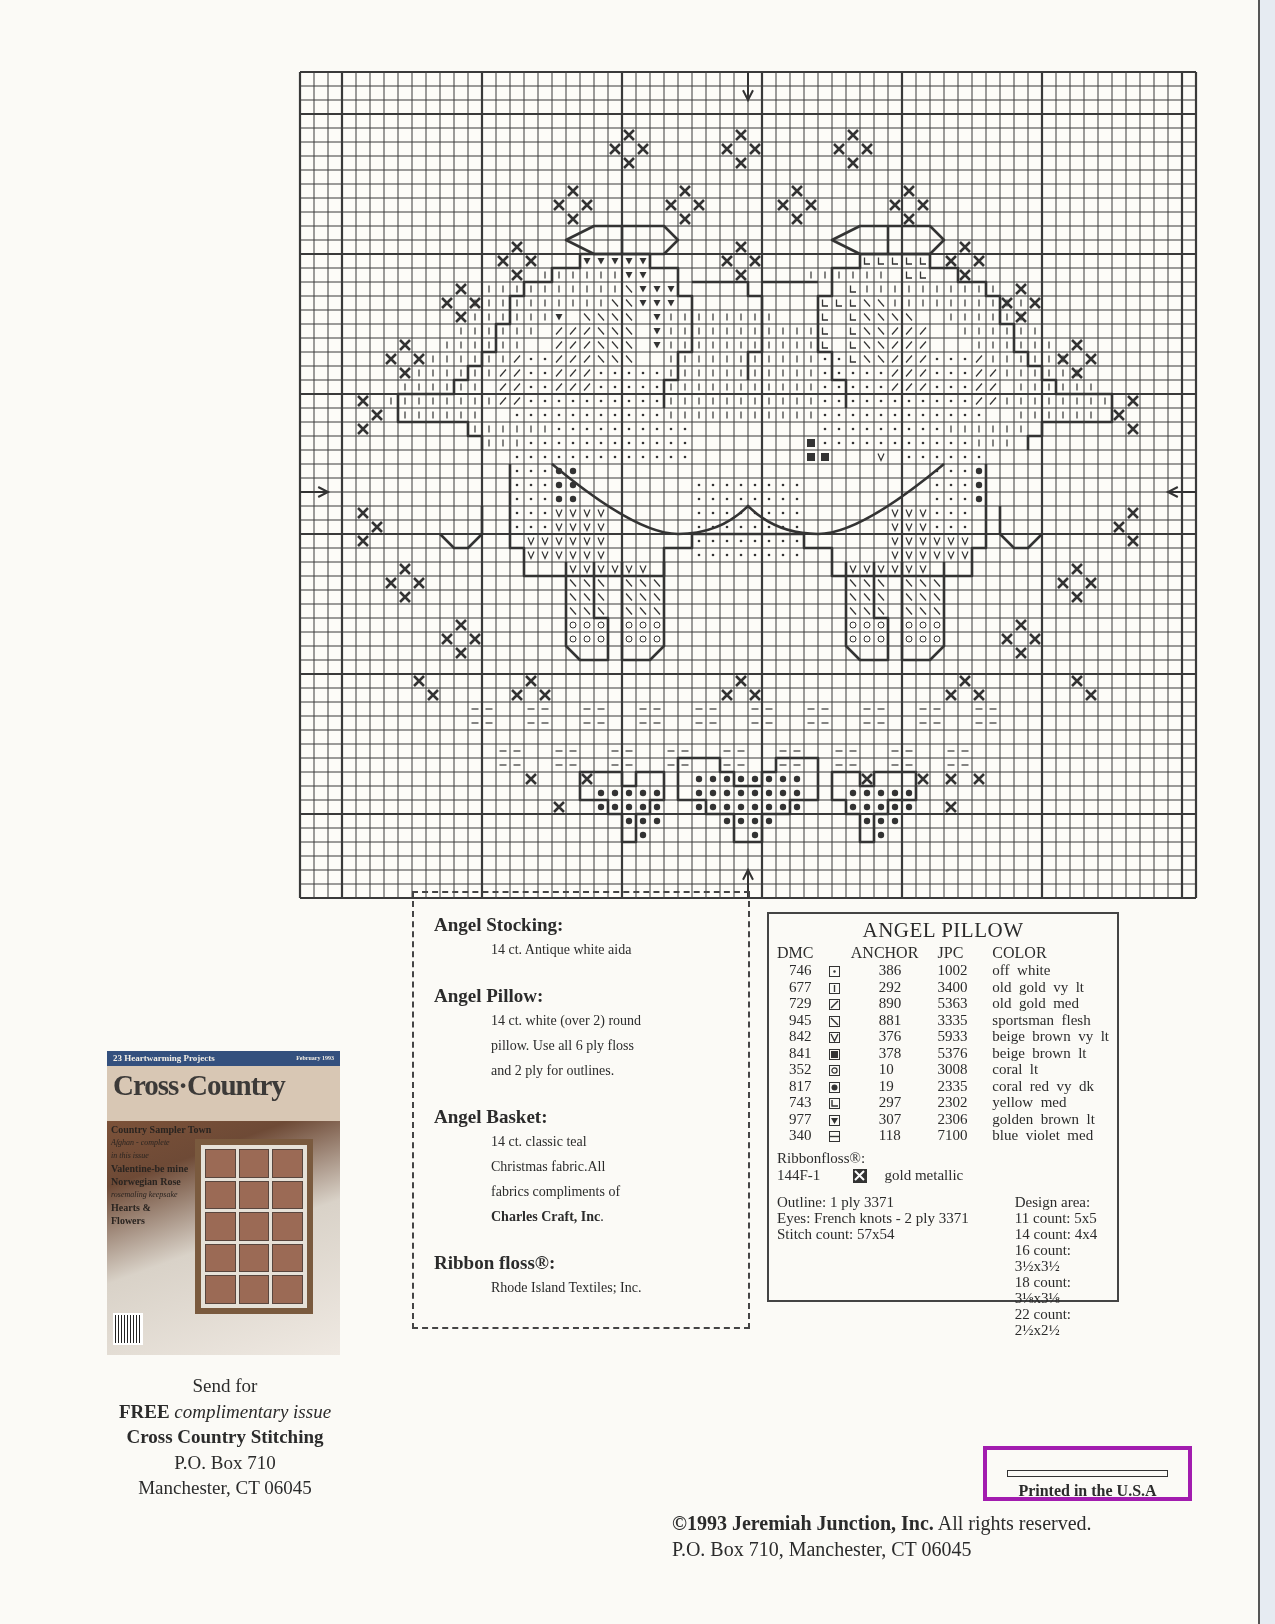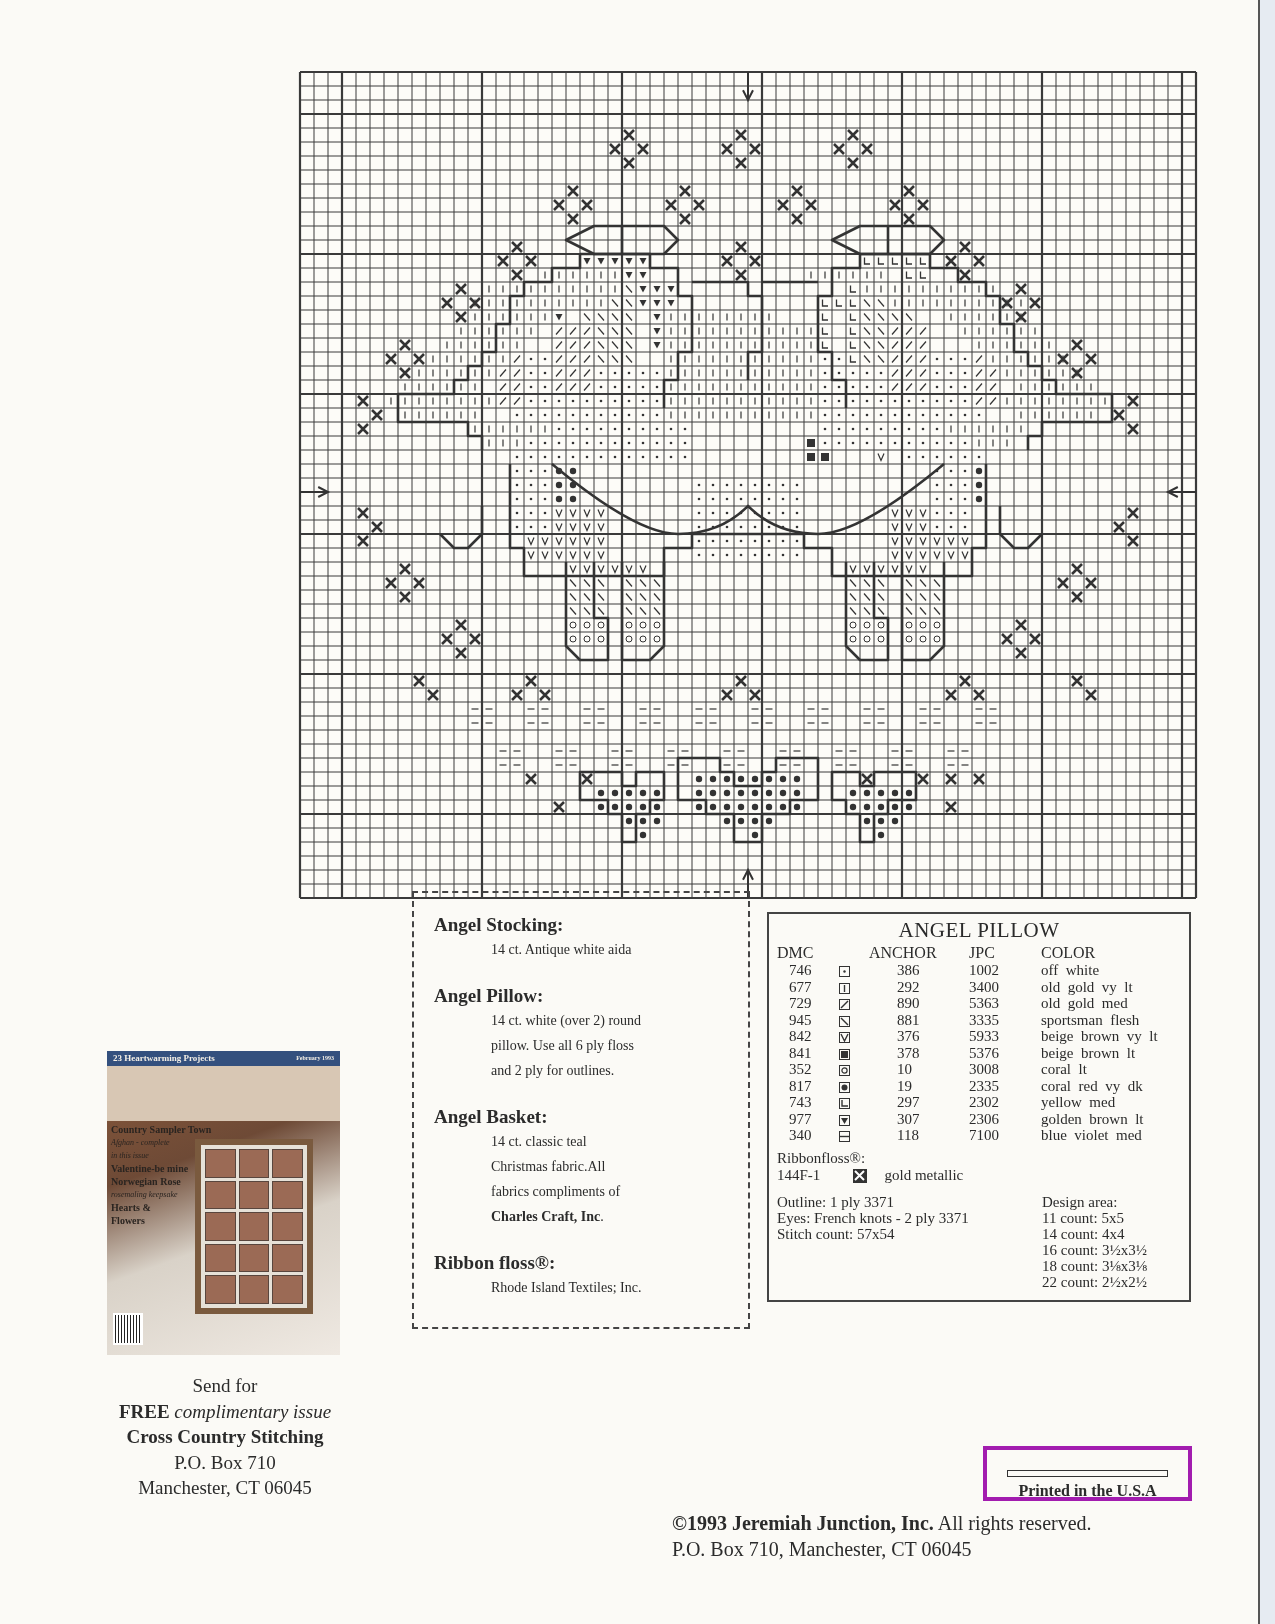--- a/index.html
+++ b/index.html
@@ -4,21 +4,21 @@
 <style>
   html,body{margin:0;padding:0;}
   body{width:1275px;height:1624px;background:#fbfaf6;position:relative;overflow:hidden;font-family:"Liberation Serif","DejaVu Serif",serif;color:#2b2b2b;}
   .page-edge{position:absolute;left:1258px;top:0;width:17px;height:1624px;background:#e6ebf2;border-left:2px solid #555;}
   #chart{position:absolute;left:298px;top:70px;}
   .materials{position:absolute;left:412px;top:891px;width:338px;height:438px;border:2px dashed #444;box-sizing:border-box;padding:20px 18px 0 20px;}
   .mat-item{margin-bottom:22px;}
   .mat-title{font-weight:bold;font-size:19px;line-height:24px;}
   .mat-body{font-size:14px;line-height:25px;padding-left:57px;}
   .mat-body b{font-weight:bold;}
-  .key{position:absolute;left:767px;top:912px;width:424px;height:390px;border:2px solid #444;box-sizing:border-box;padding:0 8px;font-size:15px;}
+  .key{position:absolute;left:767px;top:912px;width:352px;height:390px;border:2px solid #444;box-sizing:border-box;padding:0 8px;font-size:15px;}
   .key-title{text-align:center;font-size:21px;line-height:28px;margin-top:2px;letter-spacing:0.5px;}
   .key table{border-collapse:collapse;font-size:15px;}
   .key td,.key th{padding:0;line-height:16.5px;font-weight:normal;text-align:left;white-space:nowrap;}
   .key th{font-size:16px;line-height:18px;}
   .sym{display:inline-block;width:11px;height:11px;border:1.5px solid #333;position:relative;vertical-align:middle;box-sizing:border-box;}
   .key-ribbon{margin-top:6px;line-height:17px;}
   .key-foot{display:flex;margin-top:10px;line-height:16px;}
   .key-foot .left{width:265px;}
   .cover{position:absolute;left:107px;top:1051px;width:233px;height:304px;background:linear-gradient(160deg,#8a5a3c 0%,#6e4a36 35%,#d9d2c8 60%,#efe9e2 100%);overflow:hidden;}
   .cover-banner{height:15px;background:#34507e;color:#f4efe6;font-size:9px;font-weight:bold;padding-left:6px;line-height:15px;display:flex;justify-content:space-between;padding-right:6px;}
@@ -1315,20 +1315,21 @@
     </div>
   </div>
 </div>
 
 <div class="cover">
   <div class="cover-banner">
     <span>23 Heartwarming Projects</span>
     <span style="font-size:6px">February 1993</span>
   </div>
   <div class="cover-masthead">
+    <div>Cross·Country</div>
   </div>
   <div class="cover-lines" id="cover-lines">
       <div>Country Sampler Town</div>
       <div style="font-style: italic; font-size: 8px; font-weight: normal;">Afghan - complete</div>
       <div style="font-style: italic; font-size: 8px; font-weight: normal;">in this issue</div>
       <div>Valentine-be mine</div>
       <div>Norwegian Rose</div>
       <div style="font-style: italic; font-size: 8px; font-weight: normal;">rosemaling keepsake</div>
       <div>Hearts &amp;</div>
       <div>Flowers</div>

